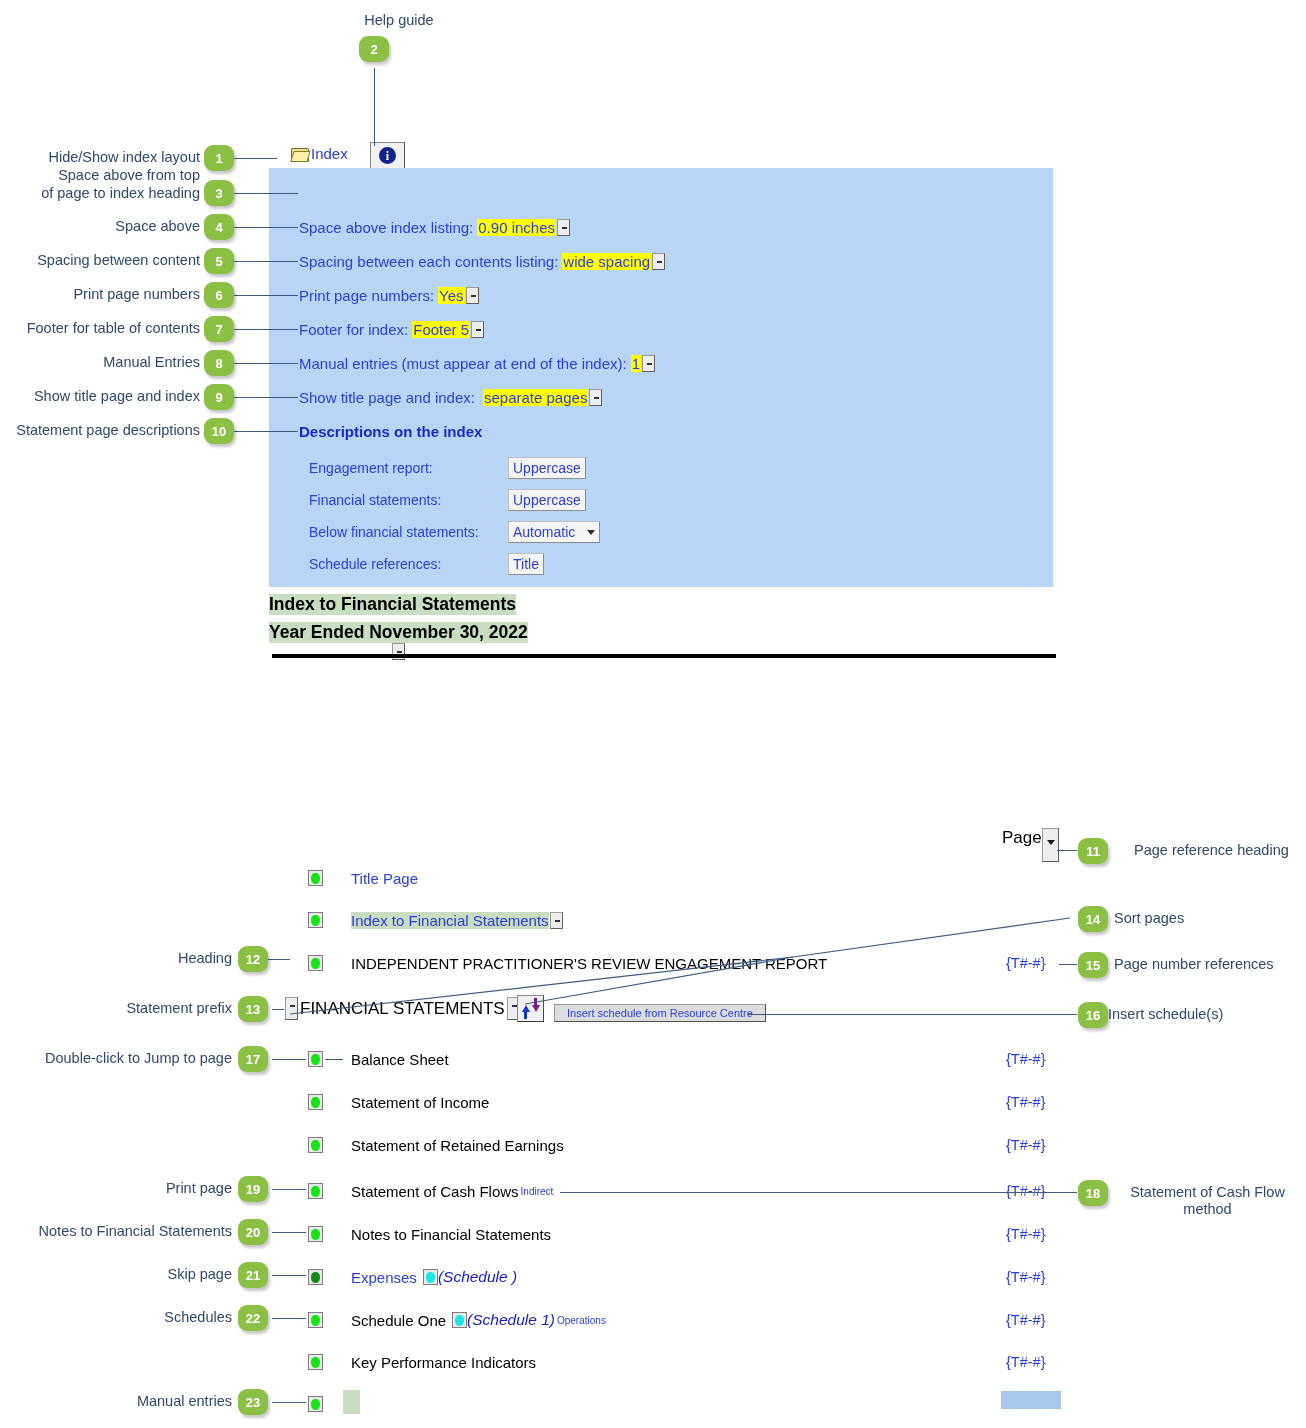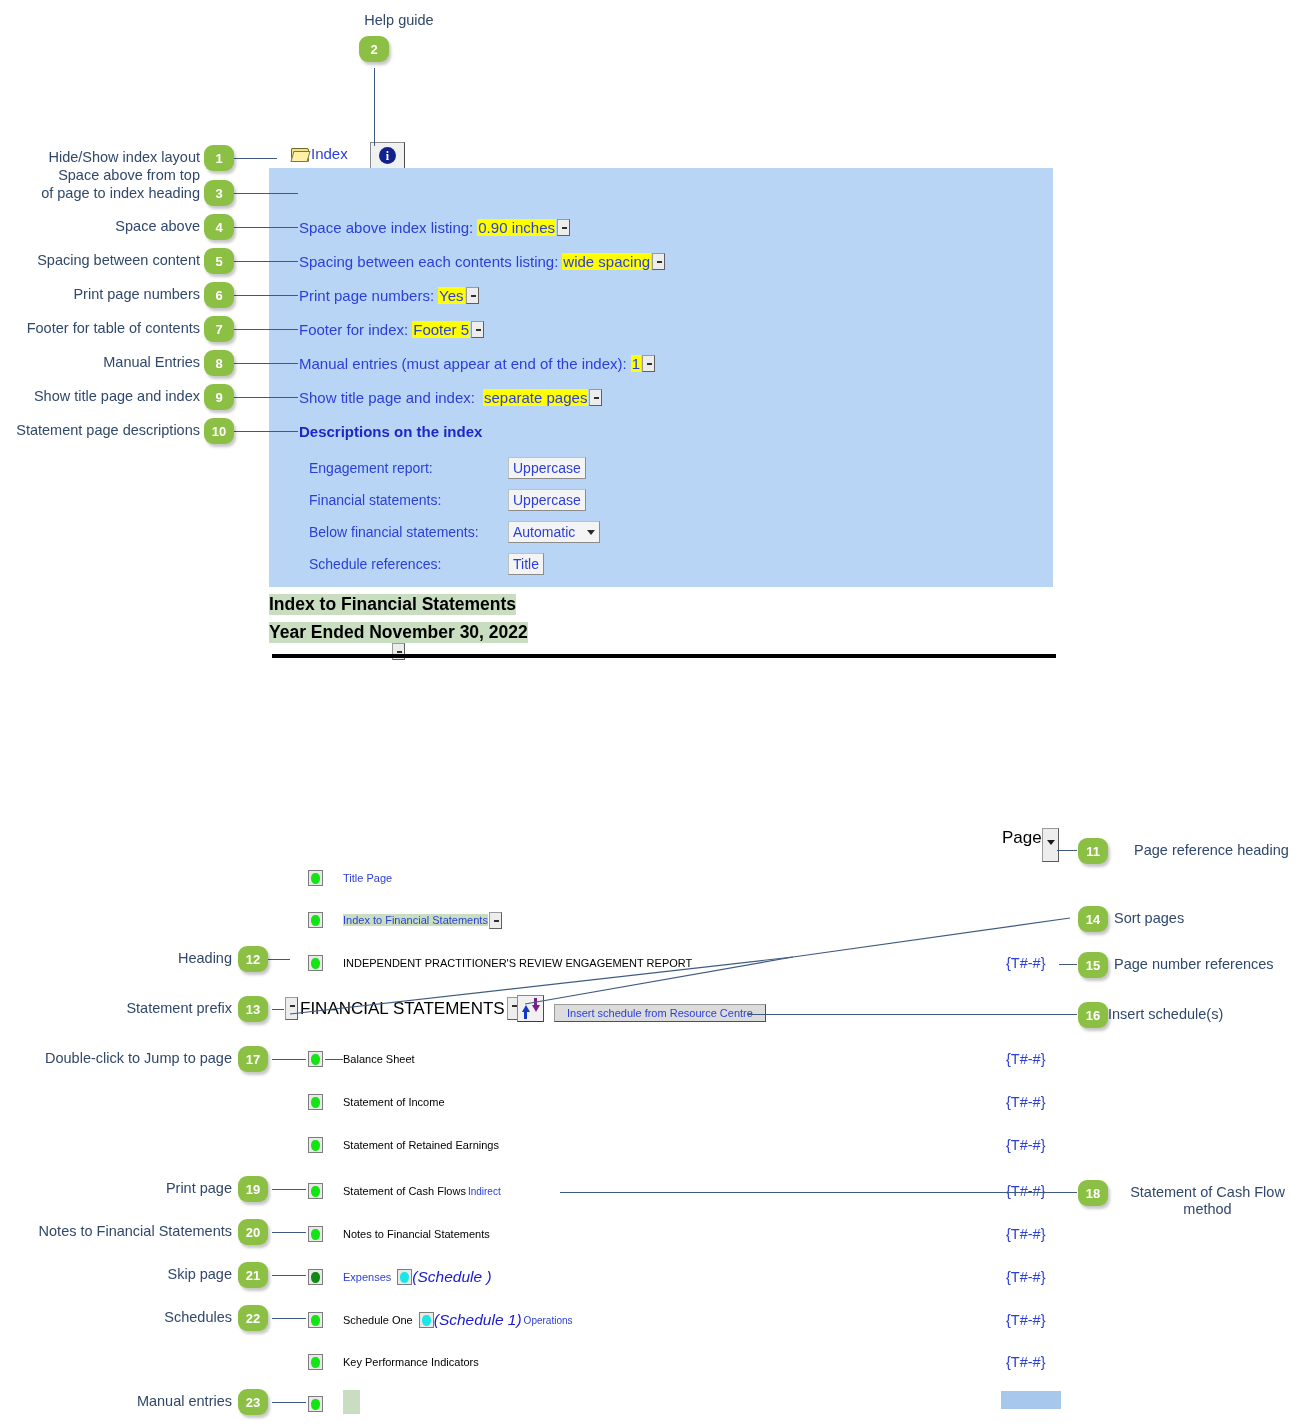--- a/index.html
+++ b/index.html
@@ -116,21 +116,21 @@
   .ixrow{position:absolute;left:308px;display:flex;align-items:center;height:20px;}
   .gico{
     width:15px;height:16px;background:#E9E9E9;border:1px solid #7D7D7D;
     box-sizing:border-box;display:flex;align-items:center;justify-content:center;
     flex:0 0 auto;
   }
   .gico .dot{width:9px;height:11px;background:#12E512;border-radius:45% 45% 50% 50%;}
   .gico.dark .dot{background:#0E8A15;}
   .gico.cyan{background:#E9E9E9;}
   .gico.cyan .dot{background:#1BE6E6;}
-  .ixtext{margin-left:20px;font-size:11px;color:#000;white-space:nowrap;}
+  .ixtext{margin-left:28px;font-size:15px;color:#000;white-space:nowrap;}
   .ixtext.blue{color:#2B3FD8;}
   .pref{color:#2B3FD8;font-size:10px;margin-left:2px;}
   .sched{font-style:italic;color:#1A1ACC;font-size:15.5px;}
   .pgref{position:absolute;color:#2B3FD8;font-size:14.5px;}
 
   .sortbtn{
     position:absolute;width:27px;height:27px;background:#F1F1F1;border:1px solid #8A8A8A;
     border-right-color:#4A4A4A;border-bottom-color:#3A3A3A;box-sizing:border-box;
     display:flex;align-items:center;justify-content:center;gap:0px;
   }

